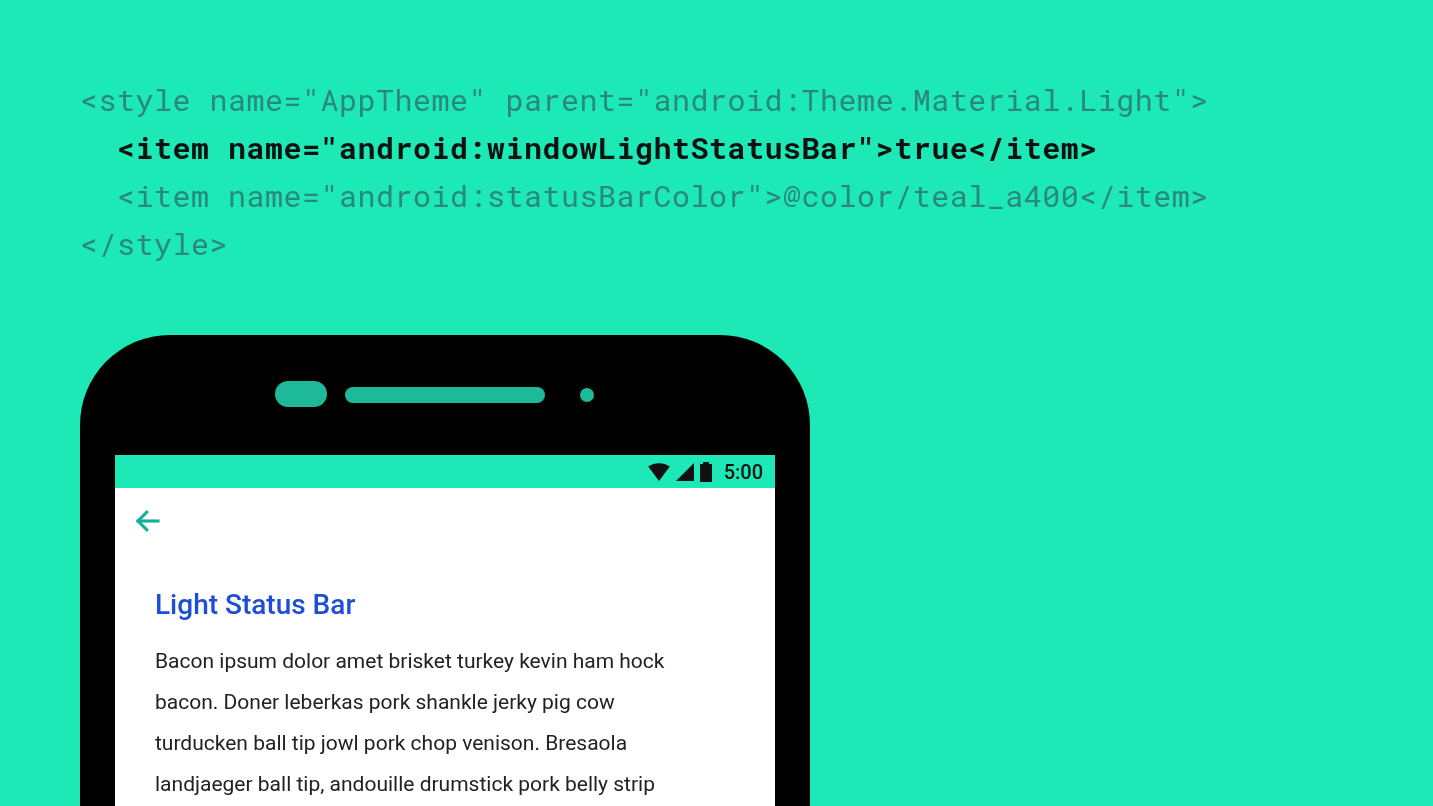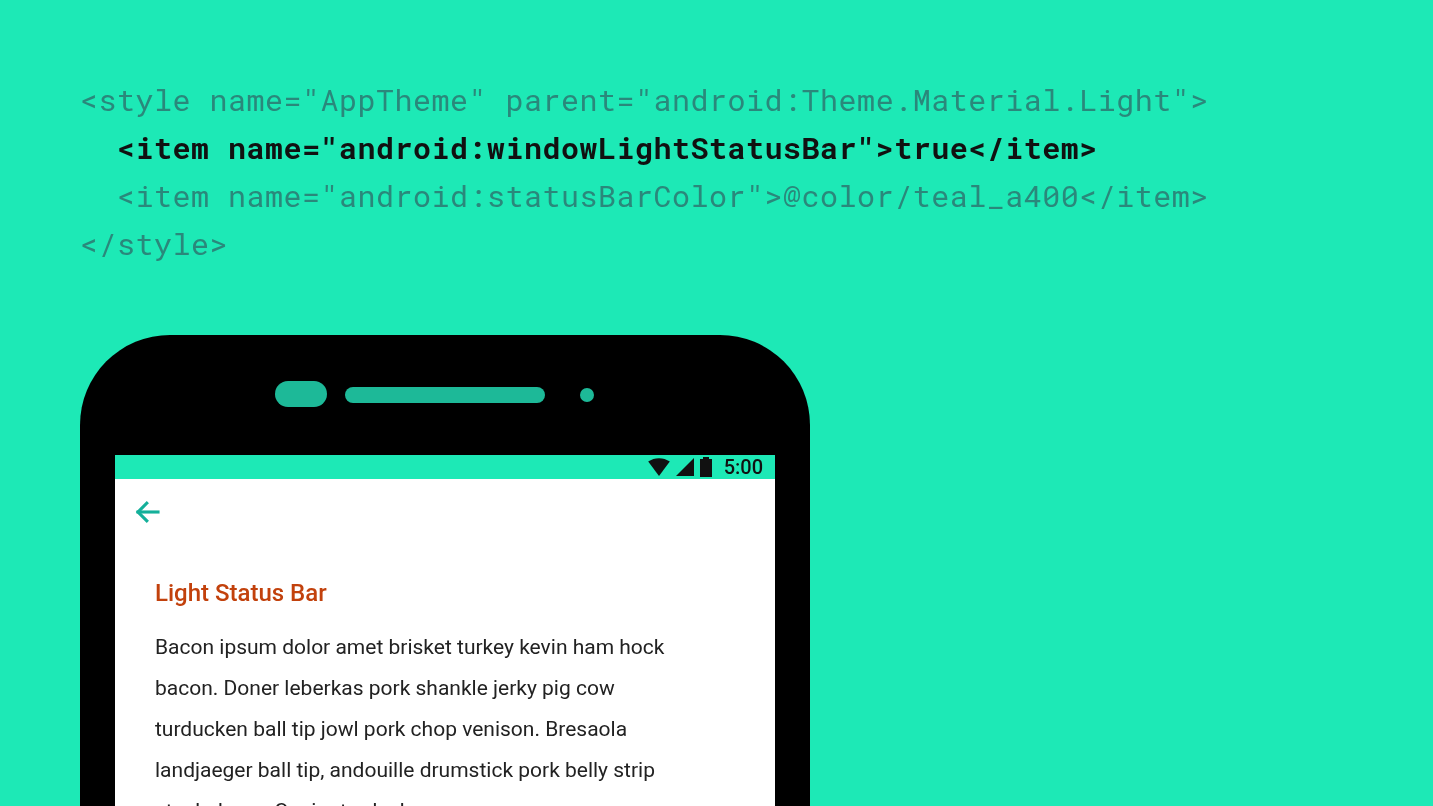--- a/index.html
+++ b/index.html
@@ -80,21 +80,21 @@
 
   
   .screen {
     position: absolute;
     left: 35px; top: 120px;
     width: 660px; height: 700px;
     background: #ffffff;
     overflow: hidden;
   }
   .statusbar {
-    height: 24px;
+    height: 33px;
     background: var(--teal);
     display: flex;
     align-items: center;
     justify-content: flex-end;
     padding-right: 12px;
     gap: 6px;
     color: #111;
   }
   .statusbar .time {
     font-size: 20px;
@@ -118,23 +118,23 @@
     padding-left: 18px;
   }
   .back-arrow {
     color: var(--teal-dark);
   }
 
   .content {
     padding: 30px 40px 0 40px;
   }
   .title {
-    font-size: 24px;
+    font-size: 28px;
     font-weight: 500;
-    color: #c2410c;
+    color: #1d4ed8;
     margin: 0 0 20px 0;
     font-family: Roboto, -apple-system, sans-serif;
   }
   .body-text {
     font-size: 21px;
     line-height: 41px;
     color: #222;
     font-family: Roboto, -apple-system, sans-serif;
     max-width: 540px;
   }

